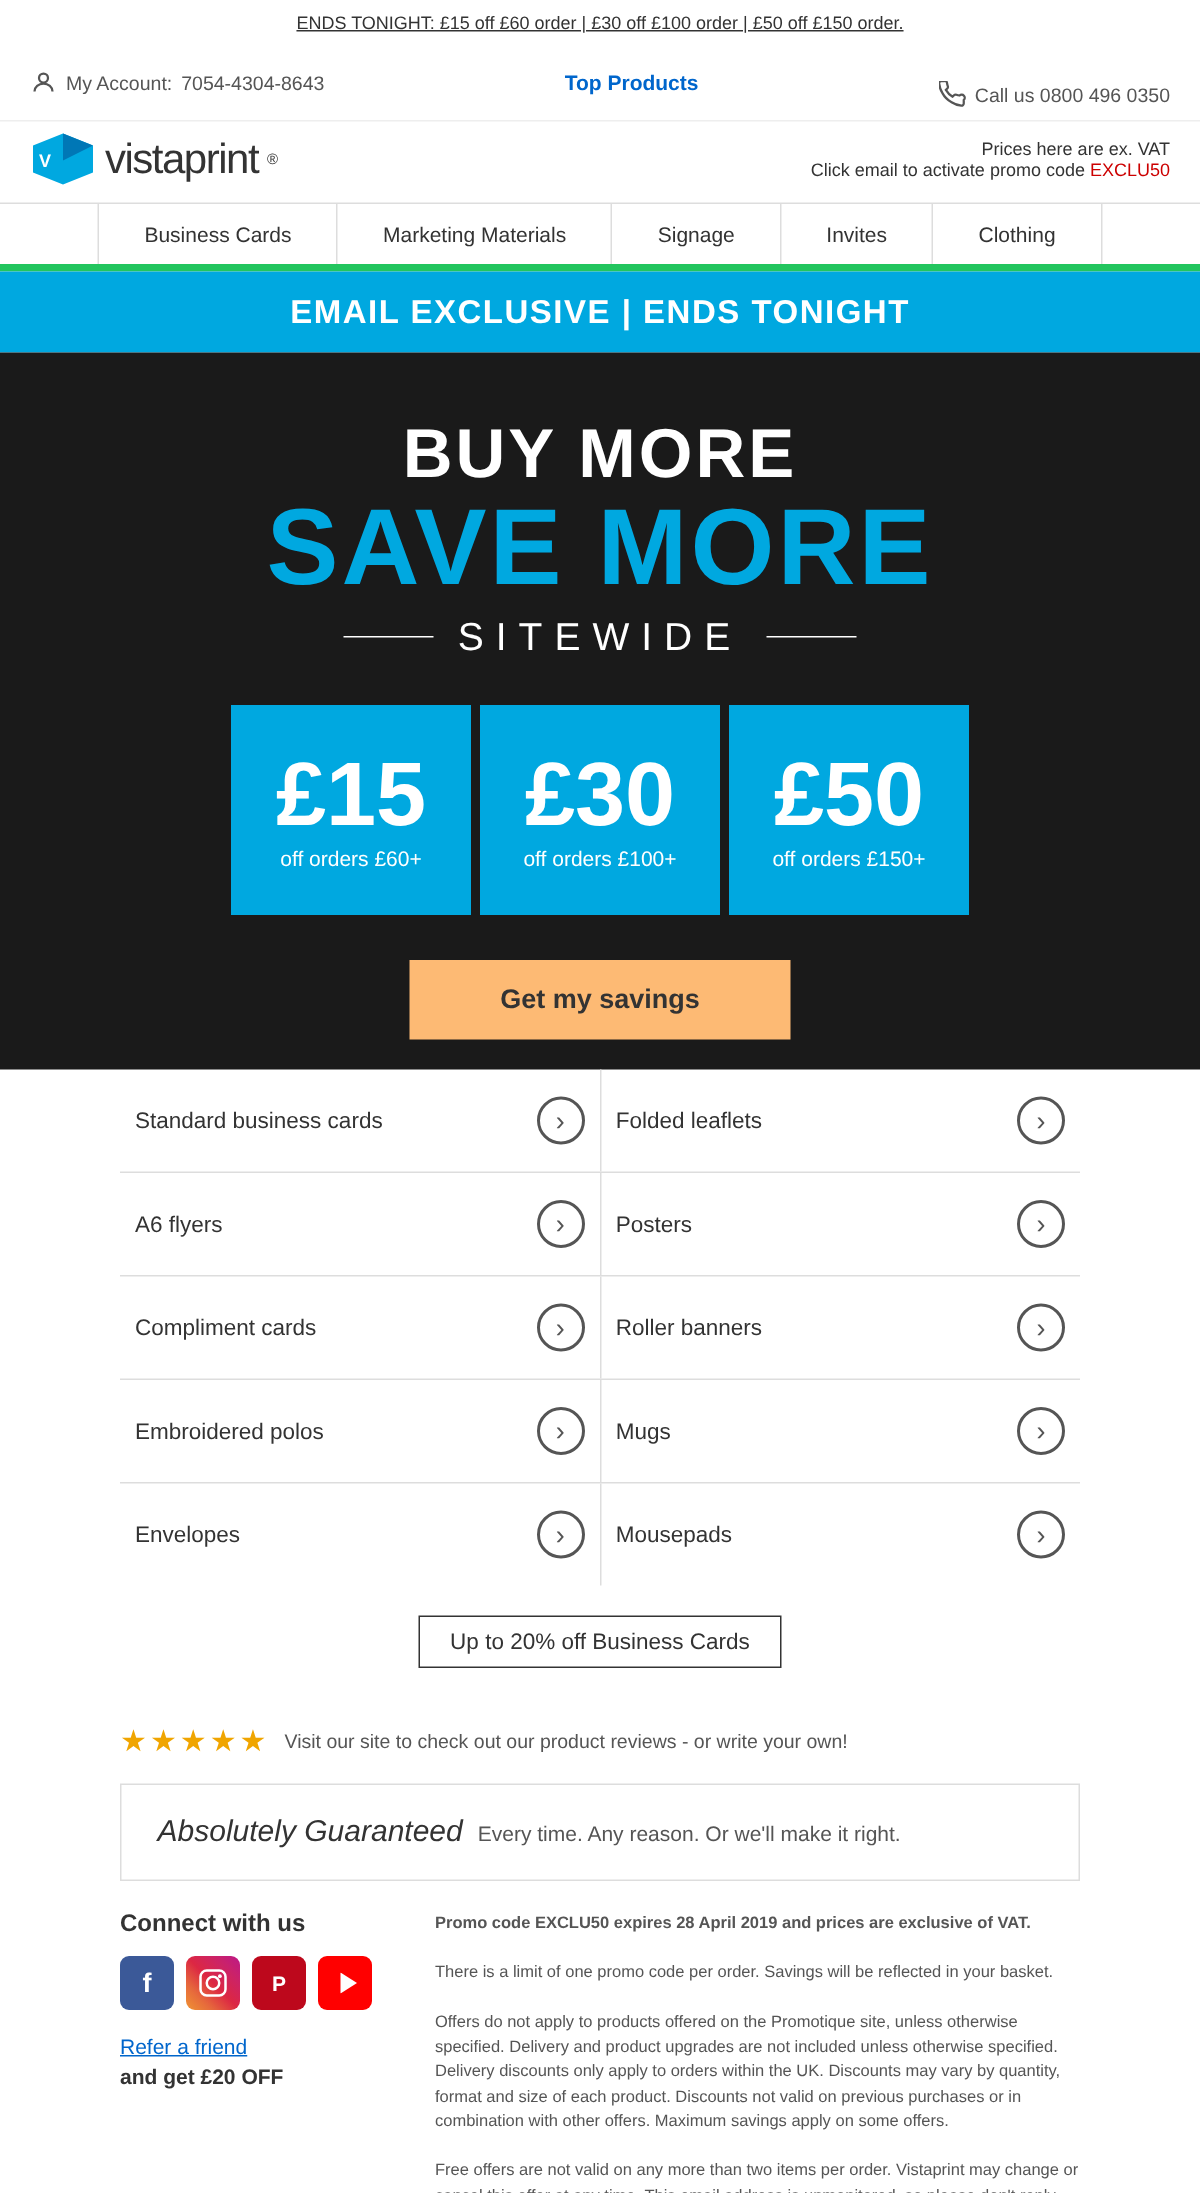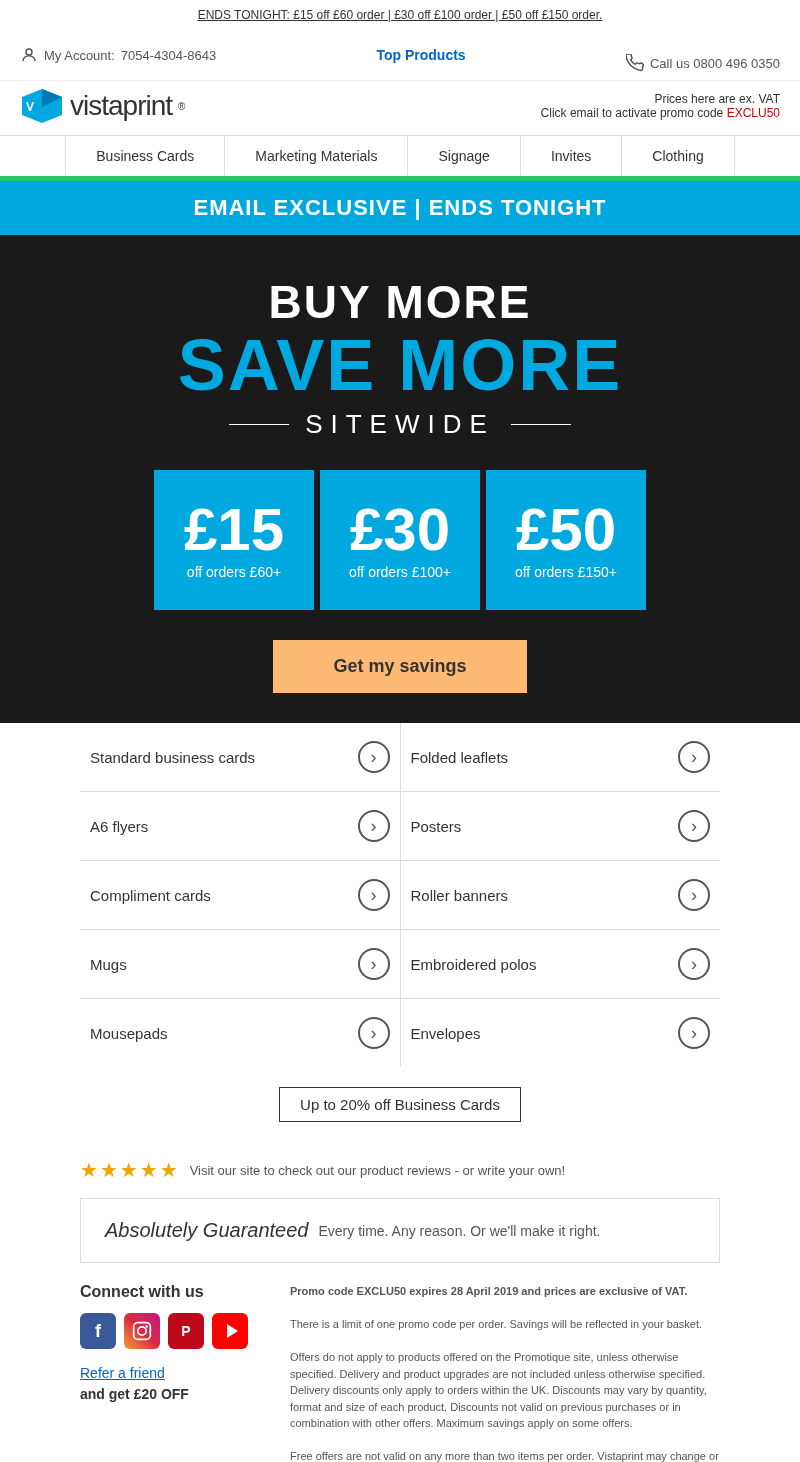--- a/index.html
+++ b/index.html
@@ -23,21 +23,21 @@
     
     nav { background: #fff; border-top: 1px solid #ddd; border-bottom: 5px solid #22c55e; display: flex; justify-content: center; }
     nav a { display: inline-block; padding: 12px 30px; font-size: 14px; color: #333; text-decoration: none; border-right: 1px solid #ddd; }
     nav a:first-child { border-left: 1px solid #ddd; }
 
     
     .email-exclusive { background: #00a8e0; text-align: center; padding: 14px; font-size: 22px; font-weight: bold; color: #fff; letter-spacing: 1px; }
     .email-exclusive span { color: #fff; }
 
     
-    .hero { background: #1a1a1a; padding: 40px 20px 30px; text-align: center; }
+    .hero { background: #1a1a1a; padding: 40px 20px 20px; text-align: center; }
     .hero-buy { font-size: 46px; font-weight: 900; color: #fff; letter-spacing: 2px; }
     .hero-save { font-size: 72px; font-weight: 900; color: #00a8e0; letter-spacing: 2px; line-height: 1; }
     .hero-sitewide { font-size: 26px; font-weight: 400; color: #fff; letter-spacing: 8px; margin: 8px 0 30px; display: flex; align-items: center; justify-content: center; gap: 16px; }
     .hero-sitewide::before, .hero-sitewide::after { content: ''; display: inline-block; width: 60px; height: 1px; background: #fff; }
 
     
     .savings-boxes { display: flex; justify-content: center; gap: 6px; margin-bottom: 30px; }
     .savings-box { background: #00a8e0; padding: 30px 28px; text-align: center; min-width: 160px; }
     .savings-box .amount { font-size: 60px; font-weight: 900; color: #fff; line-height: 1; }
     .savings-box .desc { font-size: 14px; color: #fff; margin-top: 4px; }
@@ -196,36 +196,36 @@
       <div class="chevron-btn"></div>
     </div>
     <div class="product-item">
       <span class="product-label">Roller banners</span>
       <div class="chevron-btn"></div>
     </div>
   </div>
 
   <div class="product-row">
     <div class="product-item">
+      <span class="product-label">Embroidered polos</span>
+      <div class="chevron-btn"></div>
+    </div>
+    <div class="product-item">
       <span class="product-label">Mugs</span>
       <div class="chevron-btn"></div>
     </div>
-    <div class="product-item">
-      <span class="product-label">Embroidered polos</span>
-      <div class="chevron-btn"></div>
-    </div>
   </div>
 
   <div class="product-row" style="border-bottom:none;">
     <div class="product-item">
+      <span class="product-label">Envelopes</span>
+      <div class="chevron-btn"></div>
+    </div>
+    <div class="product-item">
       <span class="product-label">Mousepads</span>
-      <div class="chevron-btn"></div>
-    </div>
-    <div class="product-item">
-      <span class="product-label">Envelopes</span>
       <div class="chevron-btn"></div>
     </div>
   </div>
 </div>
 
 <div class="offer-strip">
   <a class="offer-link">Up to 20% off Business Cards</a>
 </div>
 
 <div class="stars-row">

